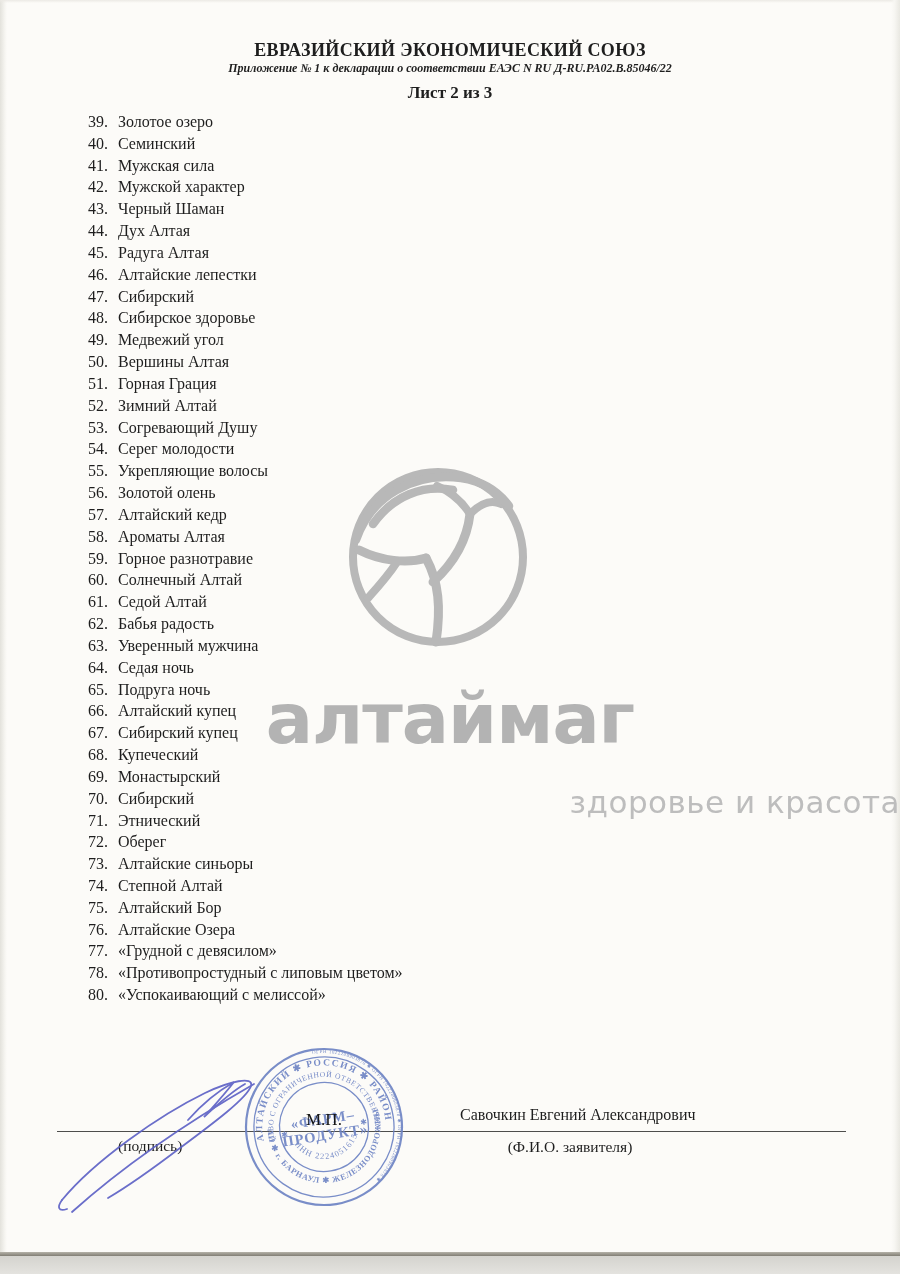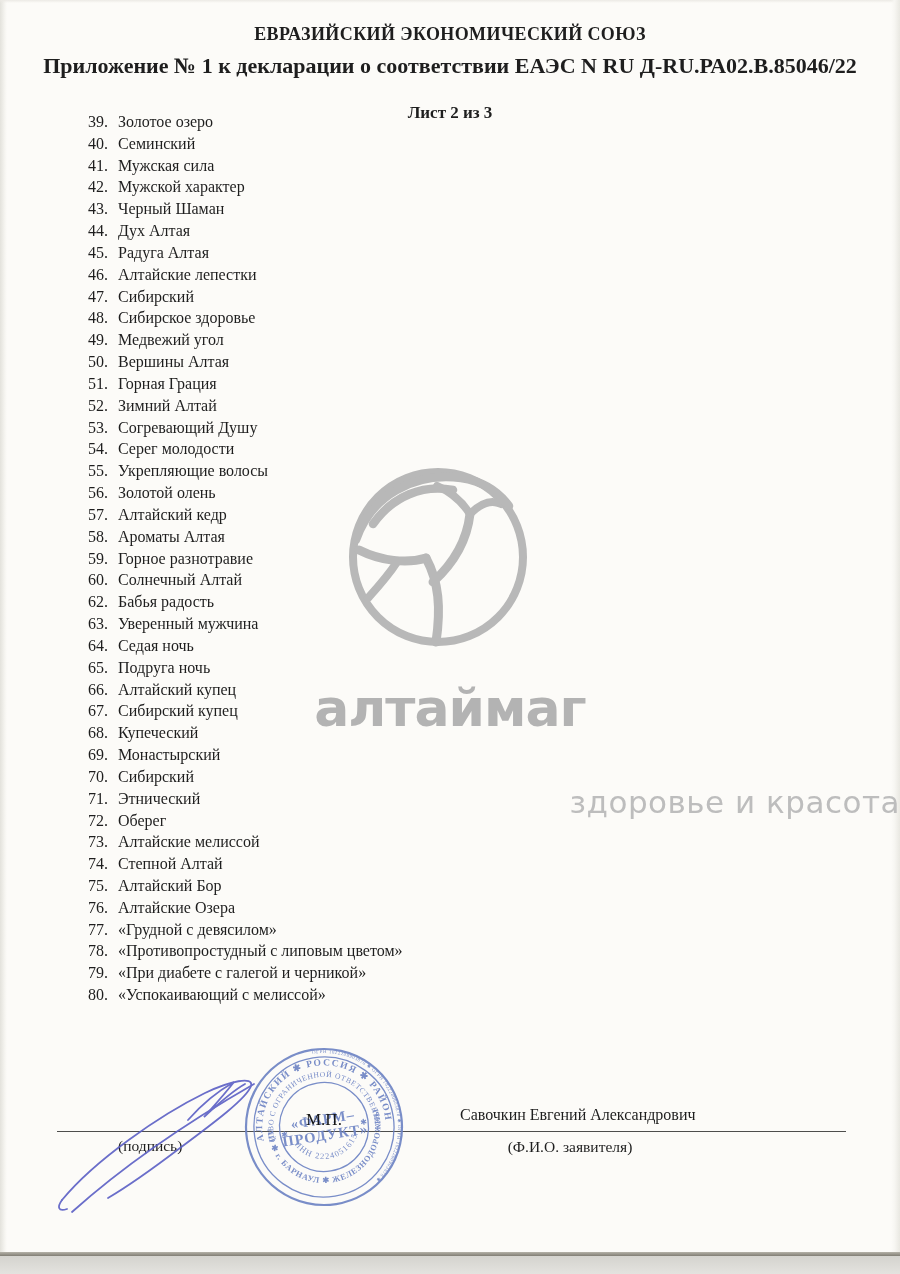--- a/index.html
+++ b/index.html
@@ -17,37 +17,37 @@
   .edge-top    { position:absolute; left:0; top:0; right:0; height:3px;
                  background:linear-gradient(to bottom,#eceae5,rgba(255,255,255,0)); }
   .edge-right  { position:absolute; right:0; top:0; bottom:0; width:9px;
                  background:linear-gradient(to left,#e9e8e2,#f7f6f2 60%,rgba(255,255,255,0)); }
   .edge-bottom-line { position:absolute; left:0; right:0; top:1252px; height:4px;
                  background:linear-gradient(to bottom,#b5b2a8,#817e74); }
   .edge-bottom-area { position:absolute; left:0; right:0; top:1256px; bottom:0;
                  background:linear-gradient(to bottom,#d4d3ce,#e4e3df); }
 
   
-  .header { position:absolute; left:0; right:0; top:24px; text-align:center; z-index:2; }
+  .header { position:absolute; left:0; right:0; top:40px; text-align:center; z-index:2; }
   .header .t1 { font-size:18px;   font-weight:bold; letter-spacing:.4px; }
-  .header .t2 { font-size:22px; font-weight:bold; margin-top:8px; }
-  .header .t3 { font-size:17px;   font-weight:bold; margin-top:24px; }
+  .header .t2 { font-size:12px; font-weight:bold; margin-top:0;font-style:italic; }
+  .header .t3 { font-size:17px;   font-weight:bold; margin-top:7px; }
 
   
   .list { position:absolute; left:88px; top:113px; z-index:2; }
   .row  { display:flex; height:21.84px; align-items:flex-start; font-size:16px; }
   .row .num  { width:30px; flex:0 0 30px; }
   .row .txt  { white-space:nowrap; }
 
   
   .wm { position:absolute; z-index:1; }
   .wm-logo  { left:343px; top:462px; width:190px; height:190px; }
   .wm-brand { left:0; right:0; top:678px; text-align:center;
               font-family:"DejaVu Sans", sans-serif; font-weight:700;
-              font-size:52px; letter-spacing:-1px; color:#b3b3b3; }
+              font-size:70px; letter-spacing:-1px; color:#b3b3b3; }
   .wm-tag   { left:0; right:0; top:784px; text-align:right;
               font-family:"DejaVu Sans", sans-serif; font-weight:500;
               font-size:31px; letter-spacing:.5px; color:#bdbdbd; }
 
   
   .sig-line { position:absolute; left:57px; top:1131px; width:789px; height:0;
               border-top:1.6px solid #4e4e4c; z-index:3; }
   .sig-caption  { position:absolute; left:118px; top:1137px; font-size:15.5px; z-index:3; }
   .applicant    { position:absolute; left:460px; width:310px; top:1106px;
                   font-size:16px; z-index:3; }
@@ -193,20 +193,24 @@
     <div class="row">
       <span class="num">59.</span>
       <span class="txt">Горное разнотравие</span>
     </div>
 
     <div class="row">
       <span class="num">60.</span>
       <span class="txt">Солнечный Алтай</span>
     </div>
 
+    <div class="row">
+      <span class="num">61.</span>
+      <span class="txt">Седой Алтай</span>
+    </div>
 
     <div class="row">
       <span class="num">62.</span>
       <span class="txt">Бабья радость</span>
     </div>
 
     <div class="row">
       <span class="num">63.</span>
       <span class="txt">Уверенный мужчина</span>
     </div>
@@ -251,21 +255,21 @@
       <span class="txt">Этнический</span>
     </div>
 
     <div class="row">
       <span class="num">72.</span>
       <span class="txt">Оберег</span>
     </div>
 
     <div class="row">
       <span class="num">73.</span>
-      <span class="txt">Алтайские мелиссой</span>
+      <span class="txt">Алтайские синьоры</span>
     </div>
 
     <div class="row">
       <span class="num">74.</span>
       <span class="txt">Степной Алтай</span>
     </div>
 
     <div class="row">
       <span class="num">75.</span>
       <span class="txt">Алтайский Бор</span>
@@ -279,24 +283,20 @@
     <div class="row">
       <span class="num">77.</span>
       <span class="txt">«Грудной с девясилом»</span>
     </div>
 
     <div class="row">
       <span class="num">78.</span>
       <span class="txt">«Противопростудный с липовым цветом»</span>
     </div>
 
-    <div class="row">
-      <span class="num">79.</span>
-      <span class="txt">«При диабете с галегой и черникой»</span>
-    </div>
 
     <div class="row">
       <span class="num">80.</span>
       <span class="txt">«Успокаивающий с мелиссой»</span>
     </div>
   </div>
 
 <div class="sig-line"></div>
 <div class="sig-caption">(подпись)</div>
 <div class="applicant">Савочкин Евгений Александрович</div>

